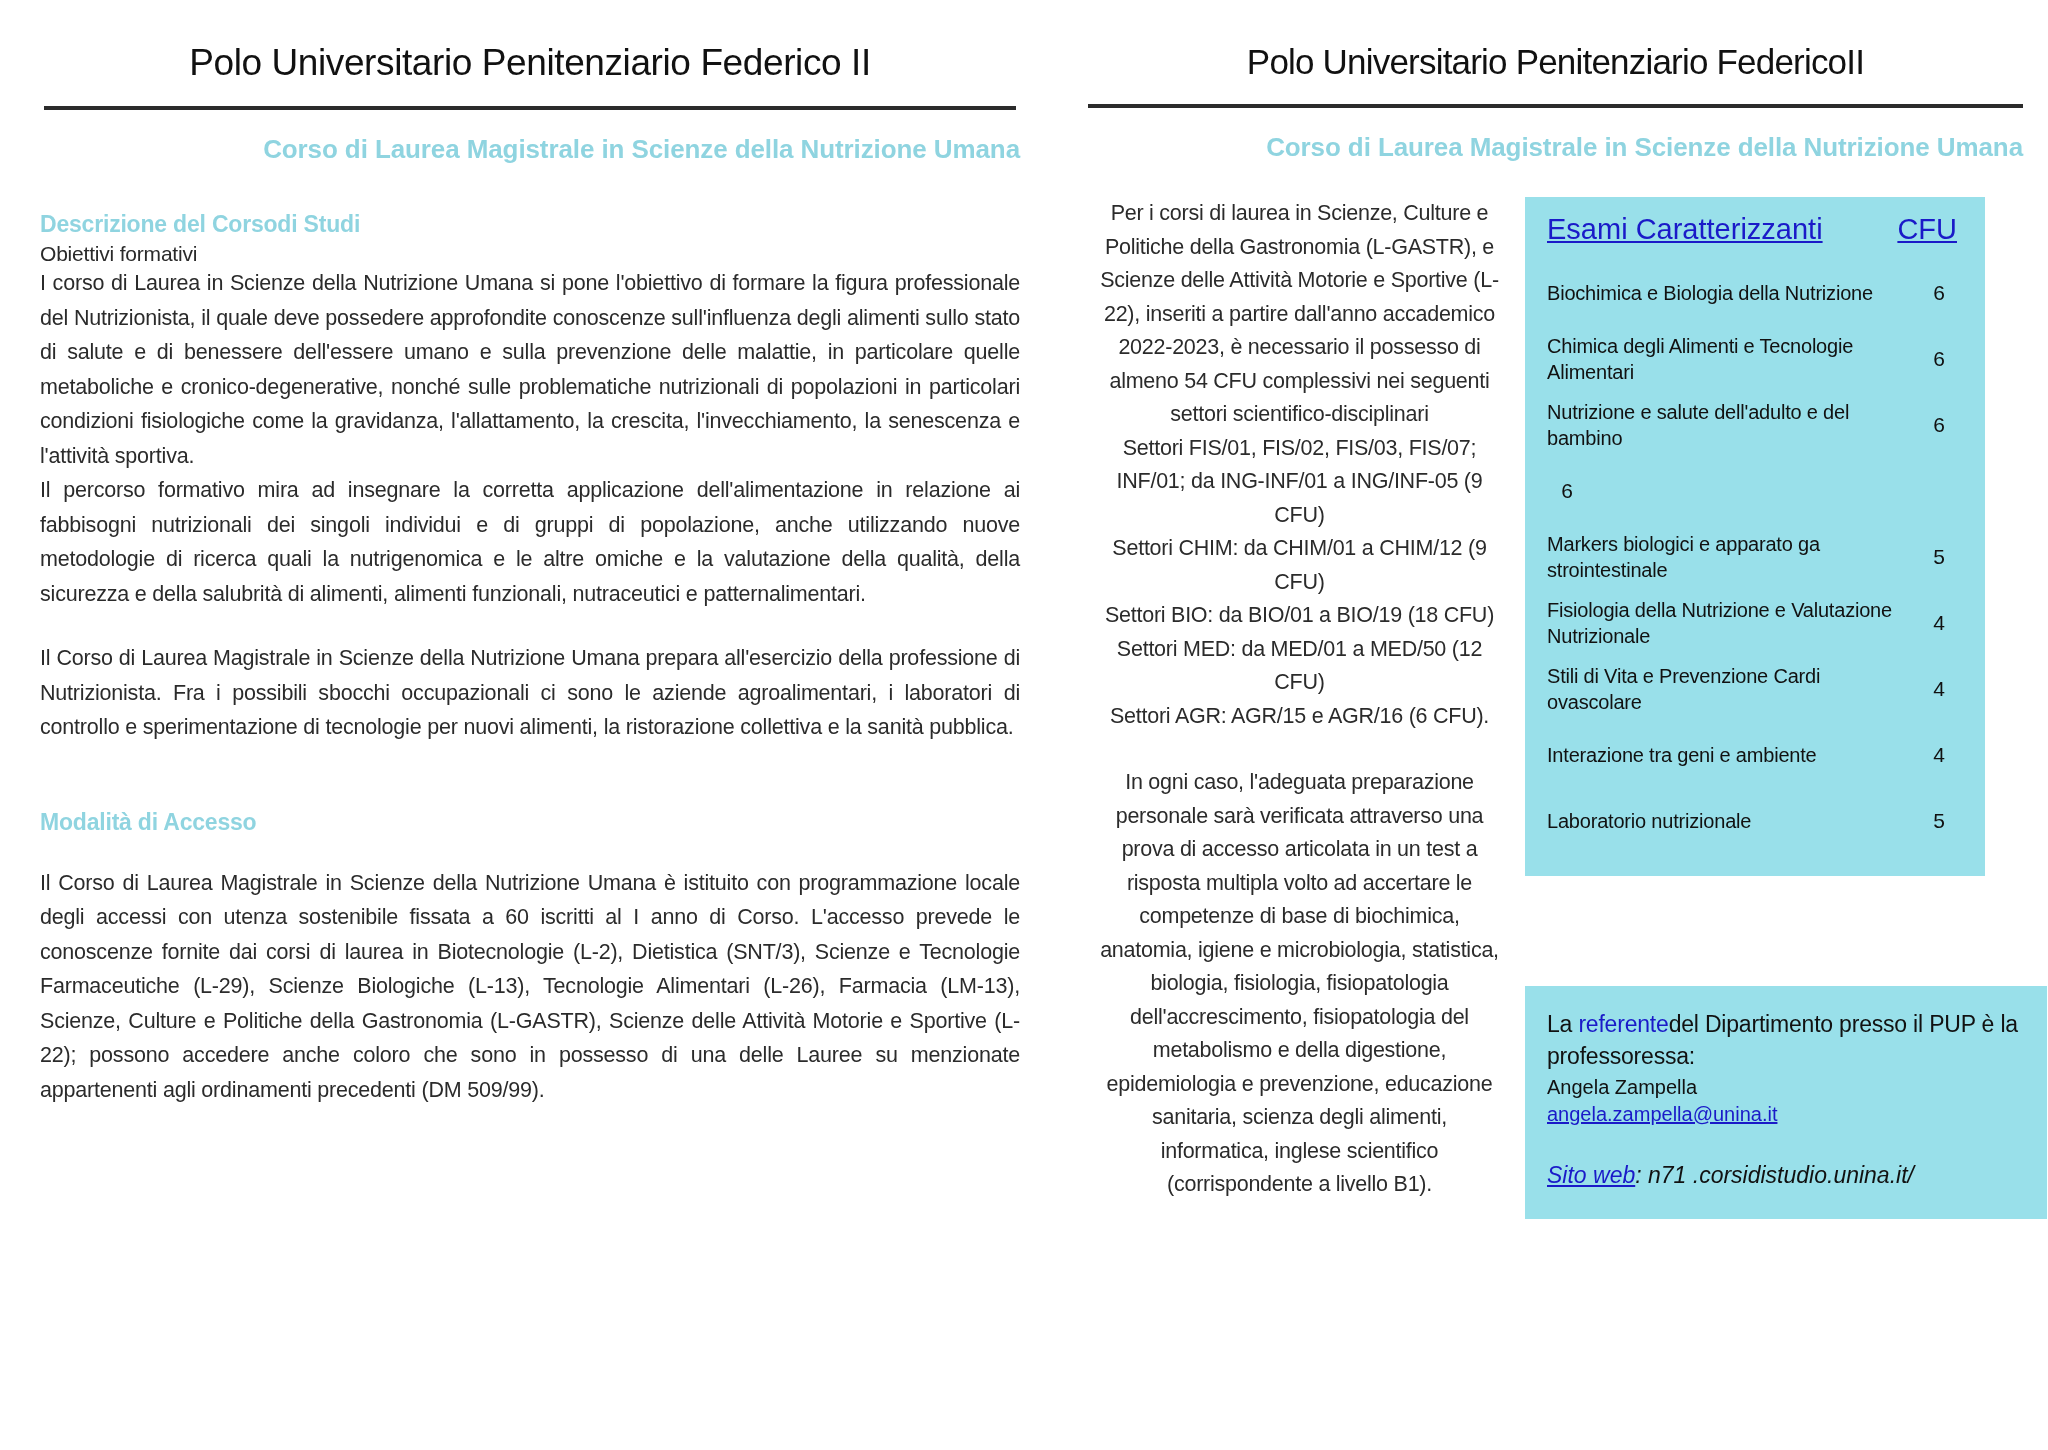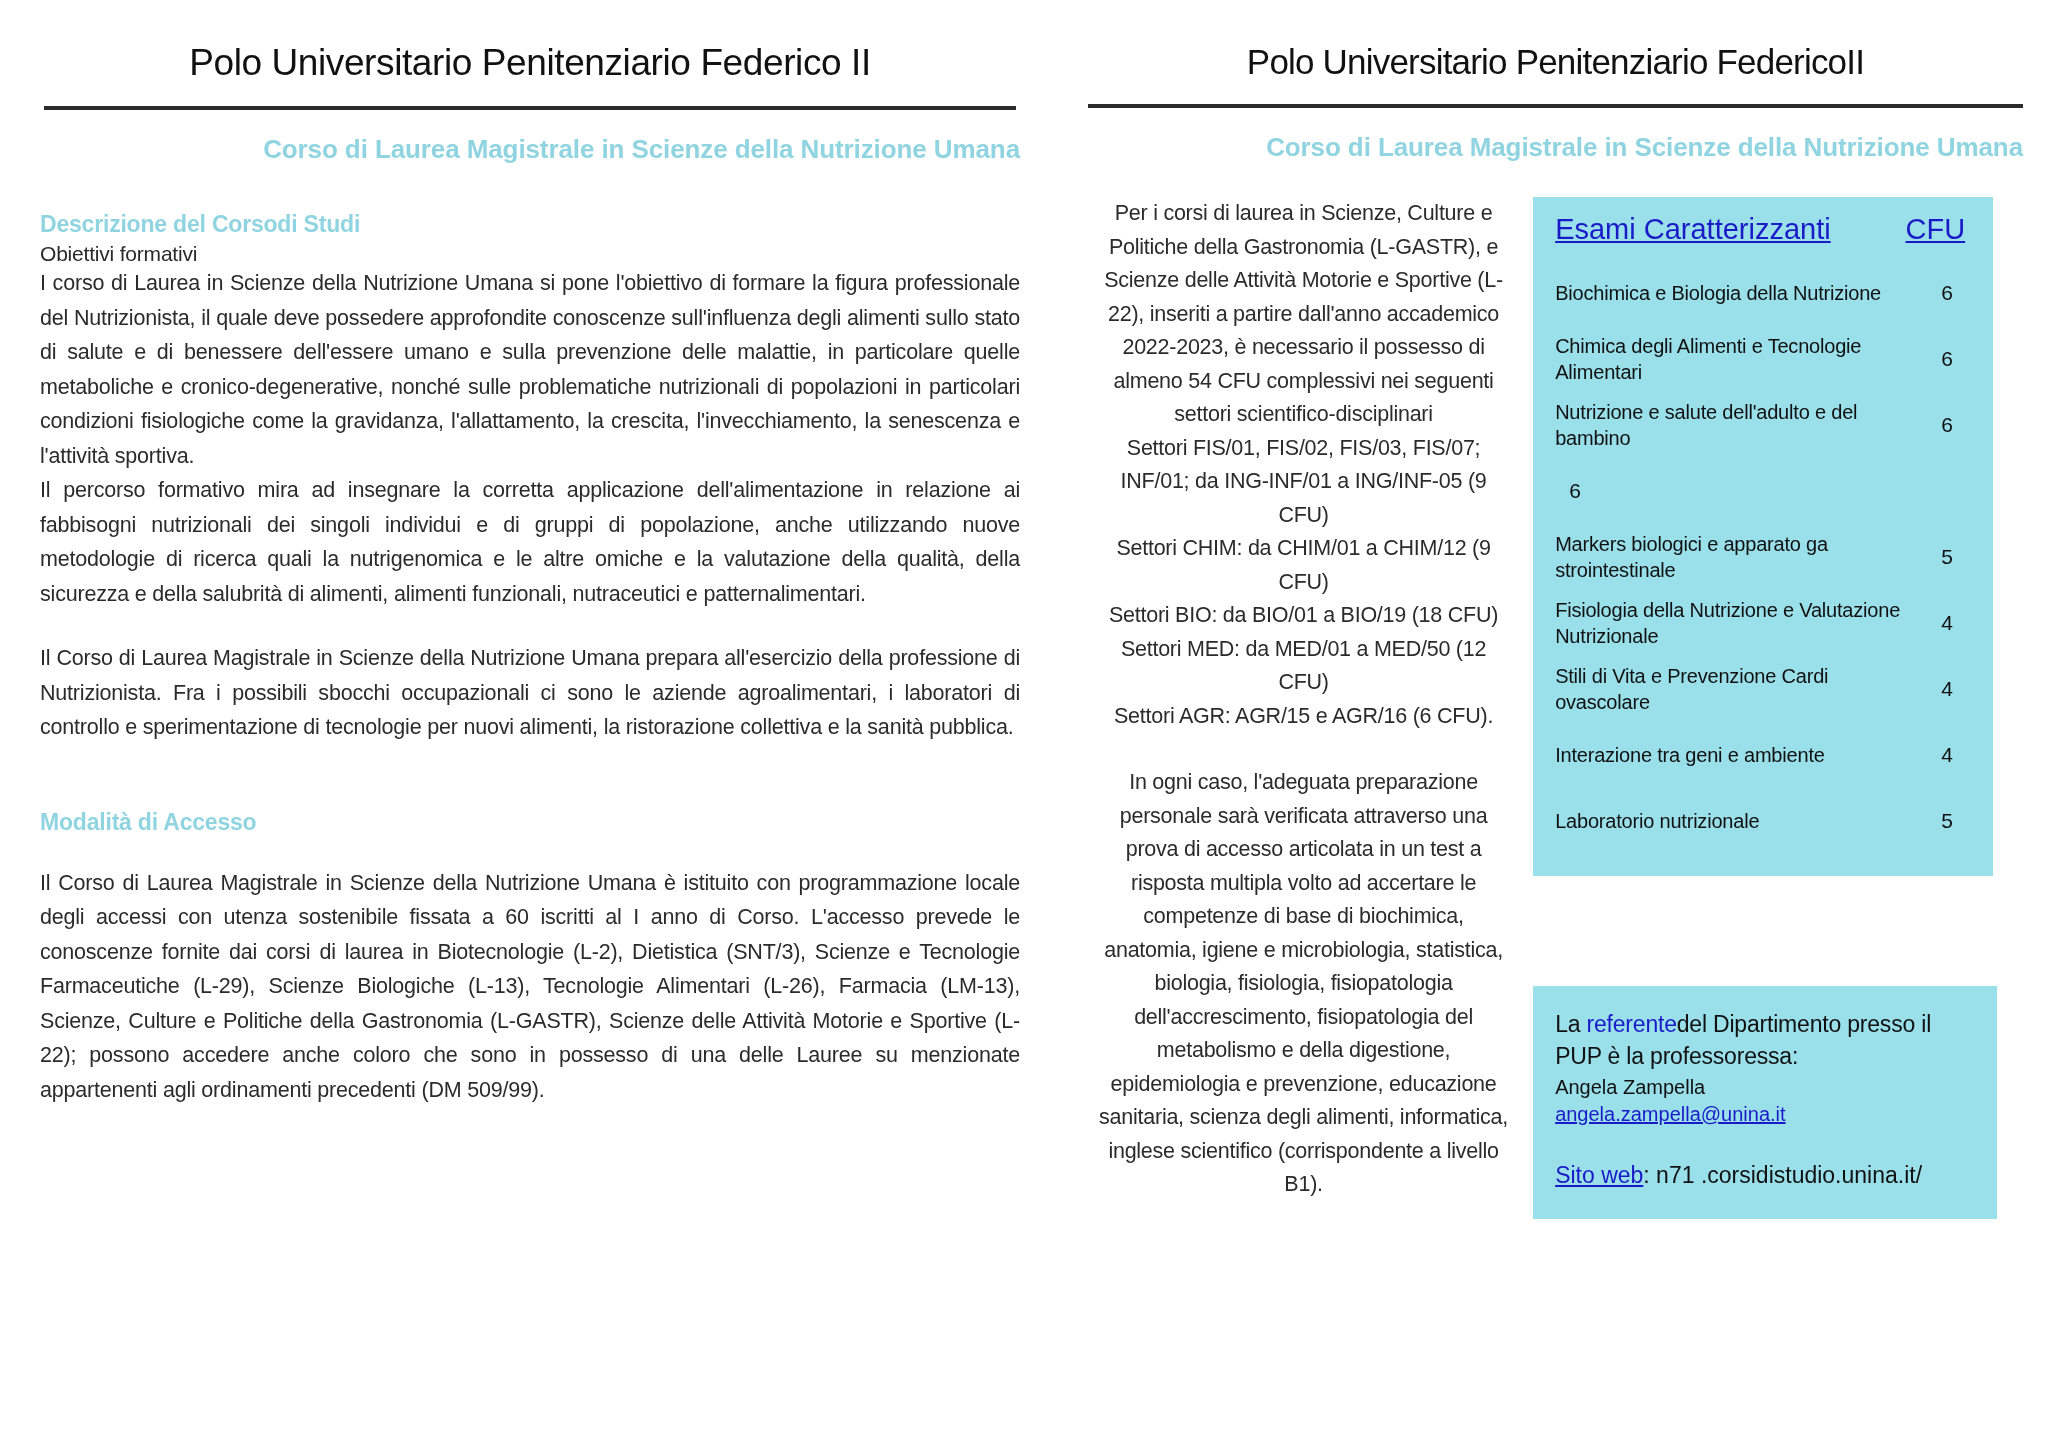--- a/index.html
+++ b/index.html
@@ -158,21 +158,21 @@
     font-size: 21px;
     color: #111111;
     width: 40px;
     text-align: center;
     padding-right: 4px;
   }
 
   
   .contact-box {
     background: #99e0ea;
-    width: 464px;
+    width: 522px;
     box-sizing: border-box;
     padding: 22px 20px 30px 22px;
     margin-top: 110px;
   }
   .contact-lead {
     font-size: 23px;
     line-height: 32px;
     color: #111111;
     letter-spacing: -0.2px;
   }
@@ -186,20 +186,21 @@
     font-size: 20px;
     color: #1a1ac8;
     text-decoration: underline;
     margin-top: 4px;
     display: inline-block;
   }
   .contact-web {
     font-size: 23px;
     color: #111111;
     margin-top: 36px;
+    font-style: italic;
   }
   .contact-web .lbl {
     color: #1a1ac8;
     text-decoration: underline;
   }
 </style>
 </head>
 <body>
 
 <div class="page">

